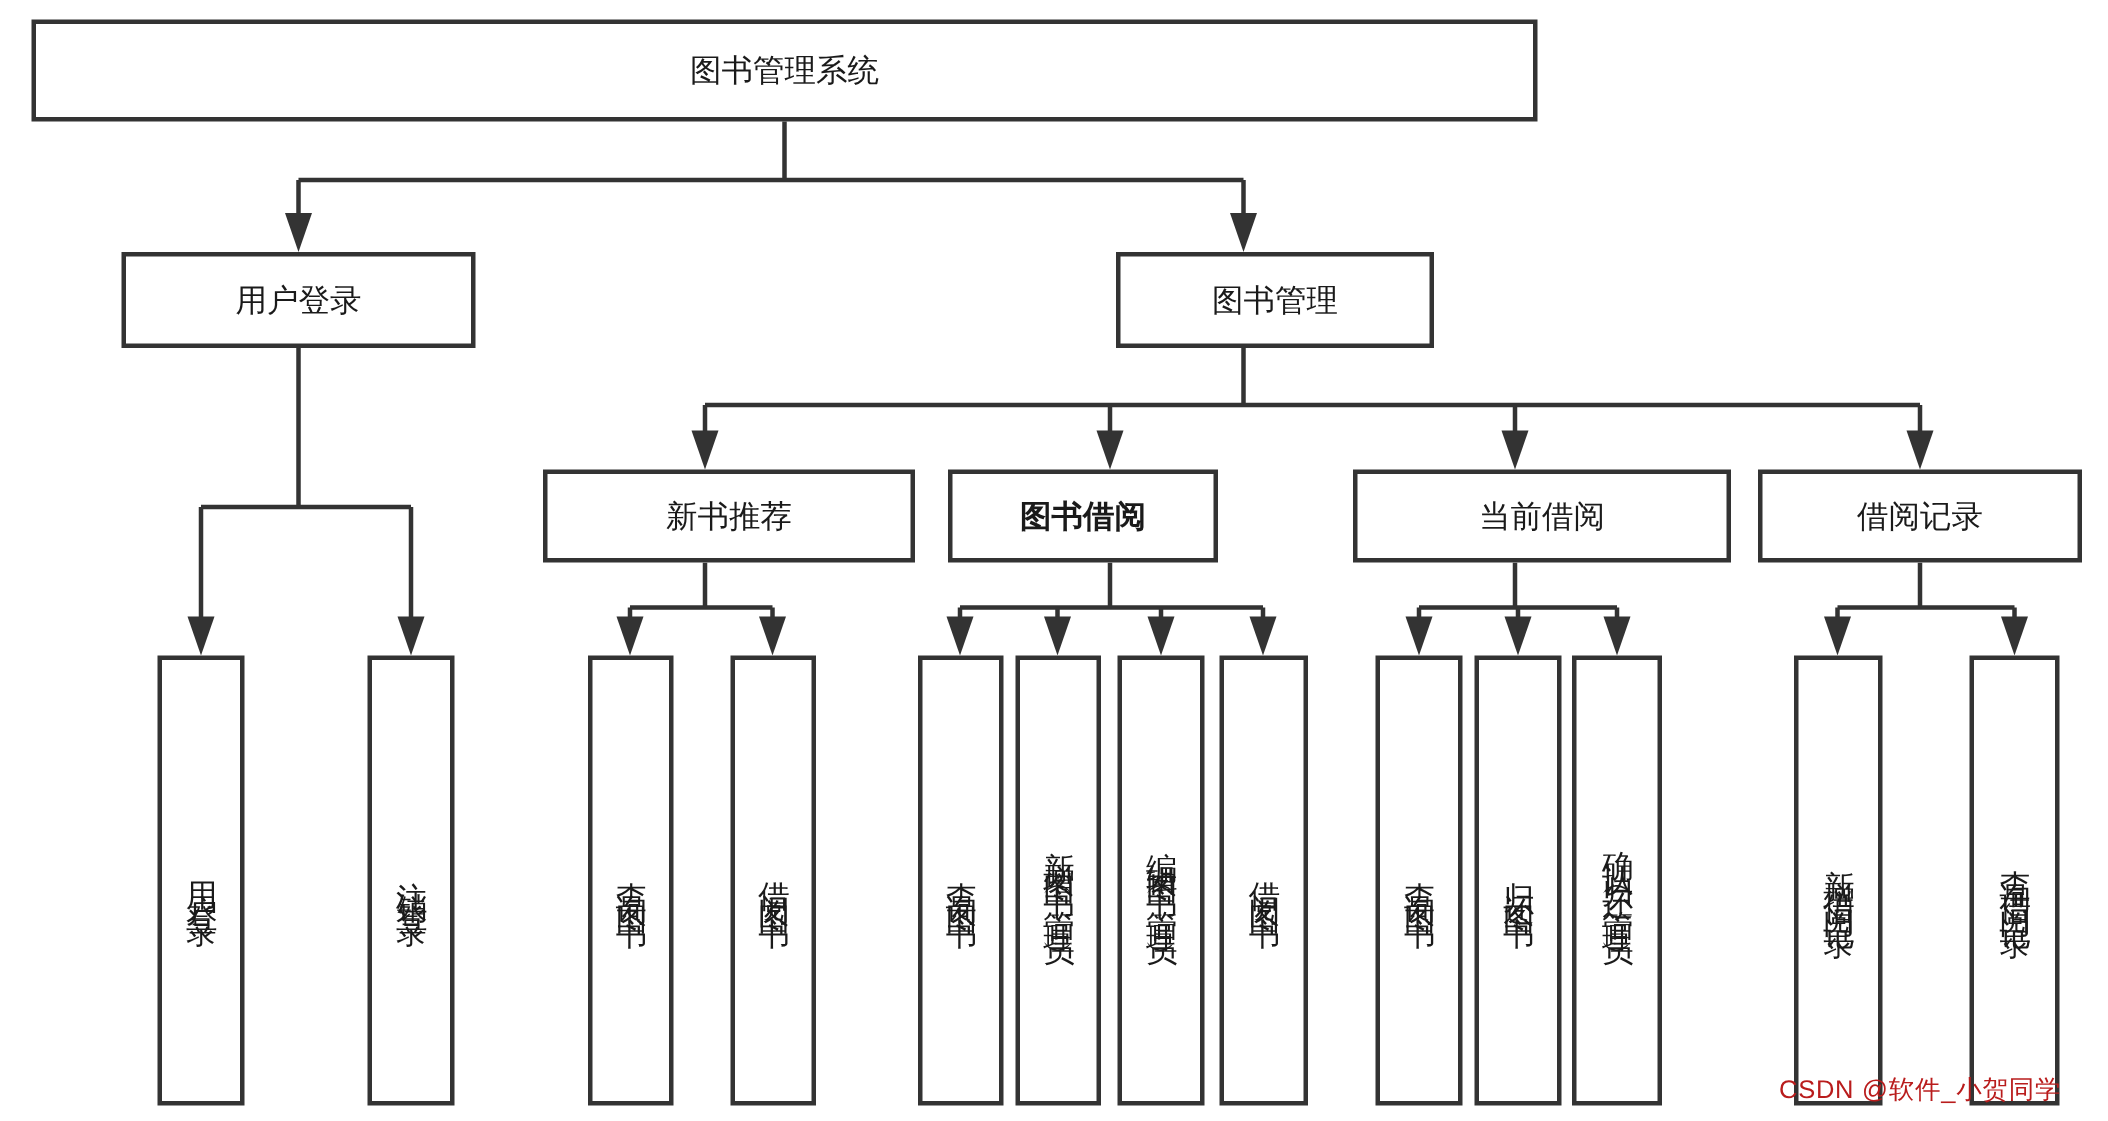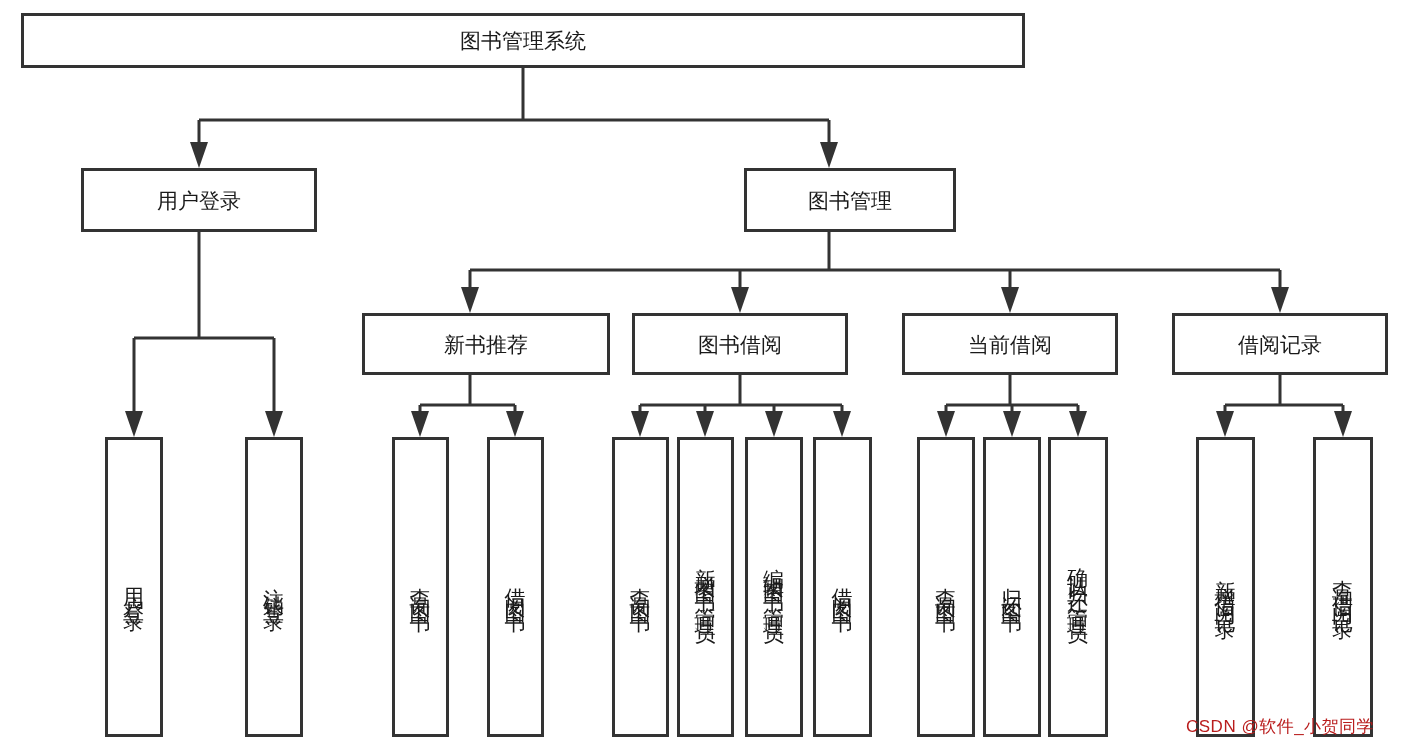--- a/index.html
+++ b/index.html
@@ -35,28 +35,28 @@
     white-space: nowrap;
   }
   .leaf {
     writing-mode: vertical-rl;
     text-orientation: mixed;
     letter-spacing: 8px;
     font-size: 21px;
     white-space: normal;
   }
   
-  .n-root          { left: 21px;   top: 13px;  width: 1004px; height: 55px; }
+  .n-root          { left: 21px;   top: 13px;  width: 1004px; height: 68px; }
   
   .n-user-login    { left: 81px;   top: 168px; width: 236px;  height: 64px; }
   .n-book-mgmt     { left: 744px;  top: 168px; width: 212px;  height: 64px; }
   
   .n-new-book-rec  { left: 362px;  top: 313px; width: 248px;  height: 62px; }
-  .n-book-borrow   { left: 632px;  top: 313px; width: 216px;  height: 62px; }
-  .n-current-borrow{ left: 902px;  top: 313px; width: 216px;  height: 62px; }
+  .n-book-borrow   { left: 632px;  top: 313px; width: 180px;  height: 62px; font-weight: bold; }
+  .n-current-borrow{ left: 902px;  top: 313px; width: 252px;  height: 62px; }
   .n-borrow-record { left: 1172px; top: 313px; width: 216px;  height: 62px; }
   
   .l1  { left: 105px;  top: 437px; width: 58px; height: 300px; }
   .l2  { left: 245px;  top: 437px; width: 58px; height: 300px; }
   .l3  { left: 392px;  top: 437px; width: 57px; height: 300px; }
   .l4  { left: 487px;  top: 437px; width: 57px; height: 300px; }
   .l5  { left: 612px;  top: 437px; width: 57px; height: 300px; }
   .l6  { left: 677px;  top: 437px; width: 57px; height: 300px; }
   .l7  { left: 745px;  top: 437px; width: 58px; height: 300px; }
   .l8  { left: 813px;  top: 437px; width: 59px; height: 300px; }

